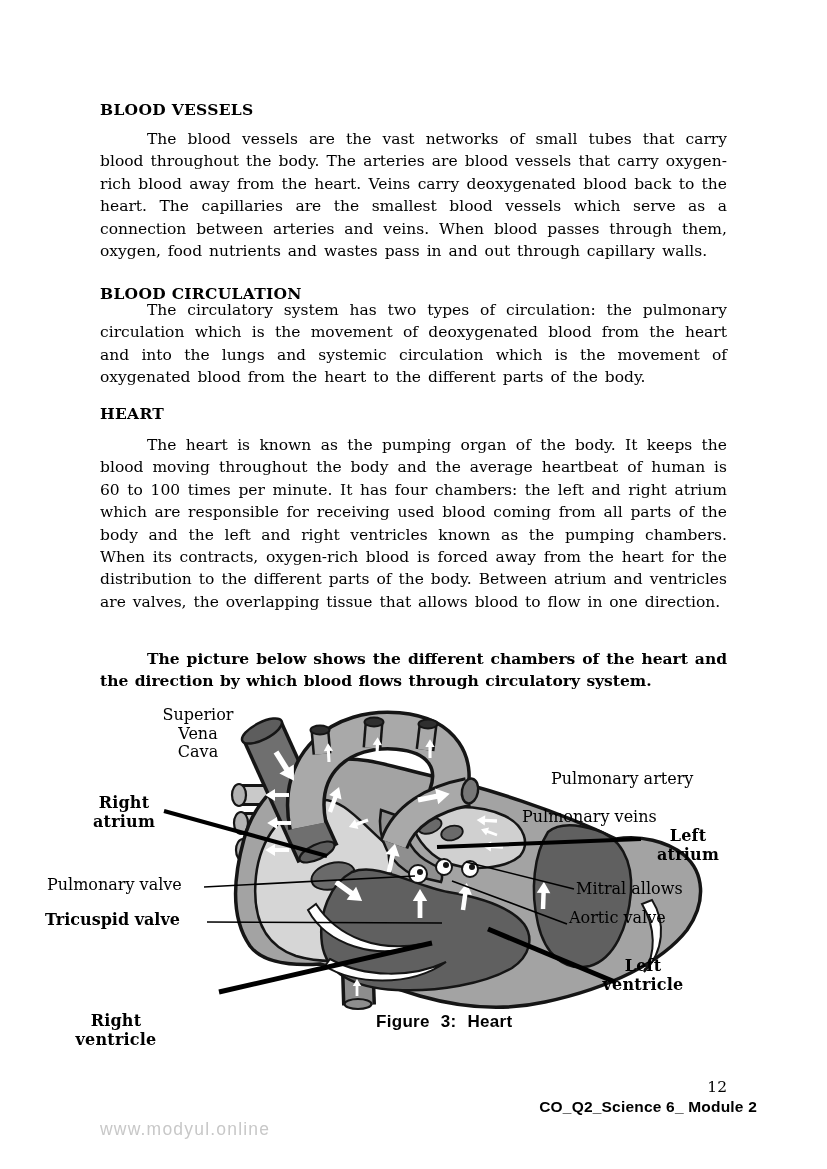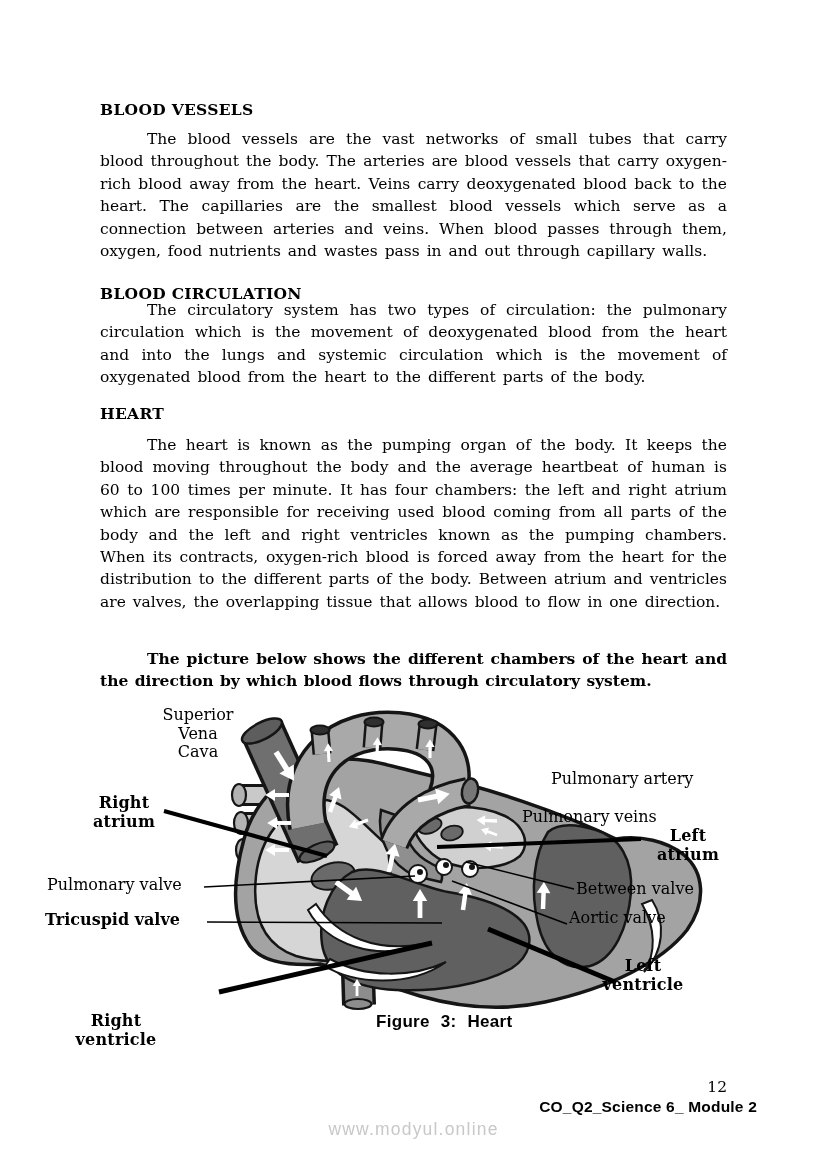--- a/index.html
+++ b/index.html
@@ -13,21 +13,21 @@
   .para{font-size:15.5px;line-height:22.4px;text-align:justify;text-indent:47px;margin:0;word-spacing:2px;}
   .callout{font-size:15.5px;line-height:22.4px;text-align:justify;text-indent:47px;margin:0;font-weight:bold;word-spacing:1px;}
   .fig{left:0;top:704px;width:827px;height:365px;}
   .fig svg{position:absolute;left:0;top:0;}
   .lbl{position:absolute;font-size:16px;line-height:18.5px;white-space:pre-line;}
   .lbl.b{font-weight:bold;text-align:center;letter-spacing:0.2px;}
   .lbl.c{text-align:center;}
   .caption{position:absolute;font-family:"Liberation Sans",sans-serif;font-weight:bold;font-size:17px;word-spacing:6px;letter-spacing:0.3px;}
   .pageno{top:1078px;text-align:right;font-size:15.5px;}
   .footer{top:1098px;right:70px;font-family:"Liberation Sans",sans-serif;font-weight:bold;font-size:15.5px;letter-spacing:0.2px;}
-  .watermark{top:1119px;text-align:center;font-family:"Liberation Sans",sans-serif;font-size:17.5px;color:#c8c8c8;letter-spacing:1.2px;}
+  .watermark{top:1119px;text-align:left;font-family:"Liberation Sans",sans-serif;font-size:17.5px;color:#c8c8c8;letter-spacing:1.2px;}
 </style>
 </head>
 <body>
 
 <div>
 
   <h3 class="abs col shead" style="top:100px;">BLOOD VESSELS</h3>
   <p class="abs col para" style="top:128px;">The blood vessels are the vast networks of small tubes that carry blood throughout the body. The arteries are blood vessels that carry oxygen-rich blood away from the heart. Veins carry deoxygenated blood back to the heart. The capillaries are the smallest blood vessels which serve as a connection between arteries and veins. When blood passes through them, oxygen, food nutrients and wastes pass in and out through capillary walls.</p>
 
   <h3 class="abs col shead" style="top:284px;">BLOOD CIRCULATION</h3>
@@ -169,21 +169,21 @@
 Vena
 Cava</div>
     <div class="lbl b" style="left:70px;top:90px;width:108px;">Right
 atrium</div>
     <div class="lbl" style="left:503px;top:66px;margin-left:48px;">Pulmonary artery</div>
     <div class="lbl" style="left:522px;top:104px;">Pulmonary veins</div>
     <div class="lbl b" style="left:636px;top:123px;width:104px;">Left
 atrium</div>
     <div class="lbl" style="left:47px;top:172px;">Pulmonary valve</div>
     <div class="lbl" style="left:45px;top:207px;font-weight:bold;">Tricuspid valve</div>
-    <div class="lbl" style="left:576px;top:176px;">Between valve</div>
+    <div class="lbl" style="left:576px;top:176px;">Mitral allows</div>
     <div class="lbl" style="left:569px;top:205px;">Aortic valve</div>
     <div class="lbl b" style="left:591px;top:253px;width:104px;">Left
 ventricle</div>
     <div class="lbl b" style="left:62px;top:308px;width:108px;">Right
 ventricle</div>
     <div class="caption" style="left:376px;top:308px;">Figure 3: Heart</div>
   </div>
 
   <div class="abs col pageno">12</div>
   <div class="abs footer">CO_Q2_Science 6_ Module 2</div>

